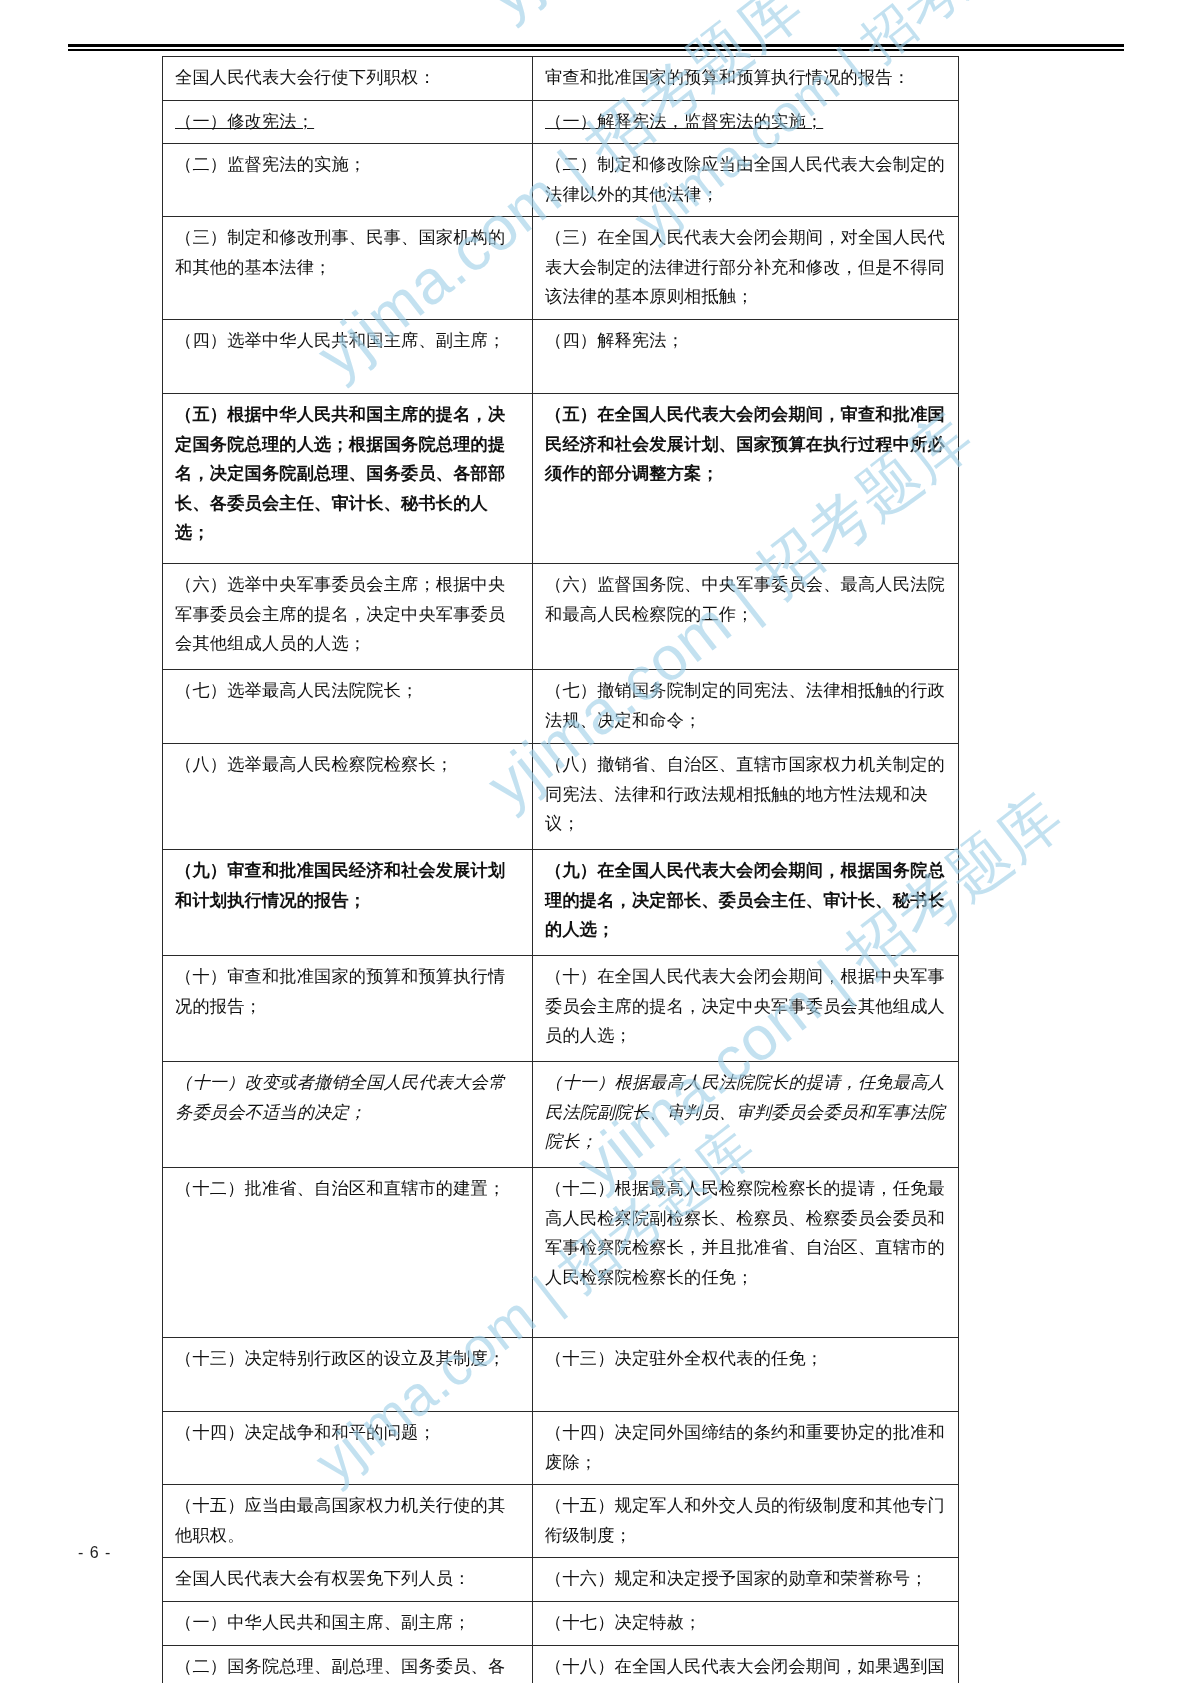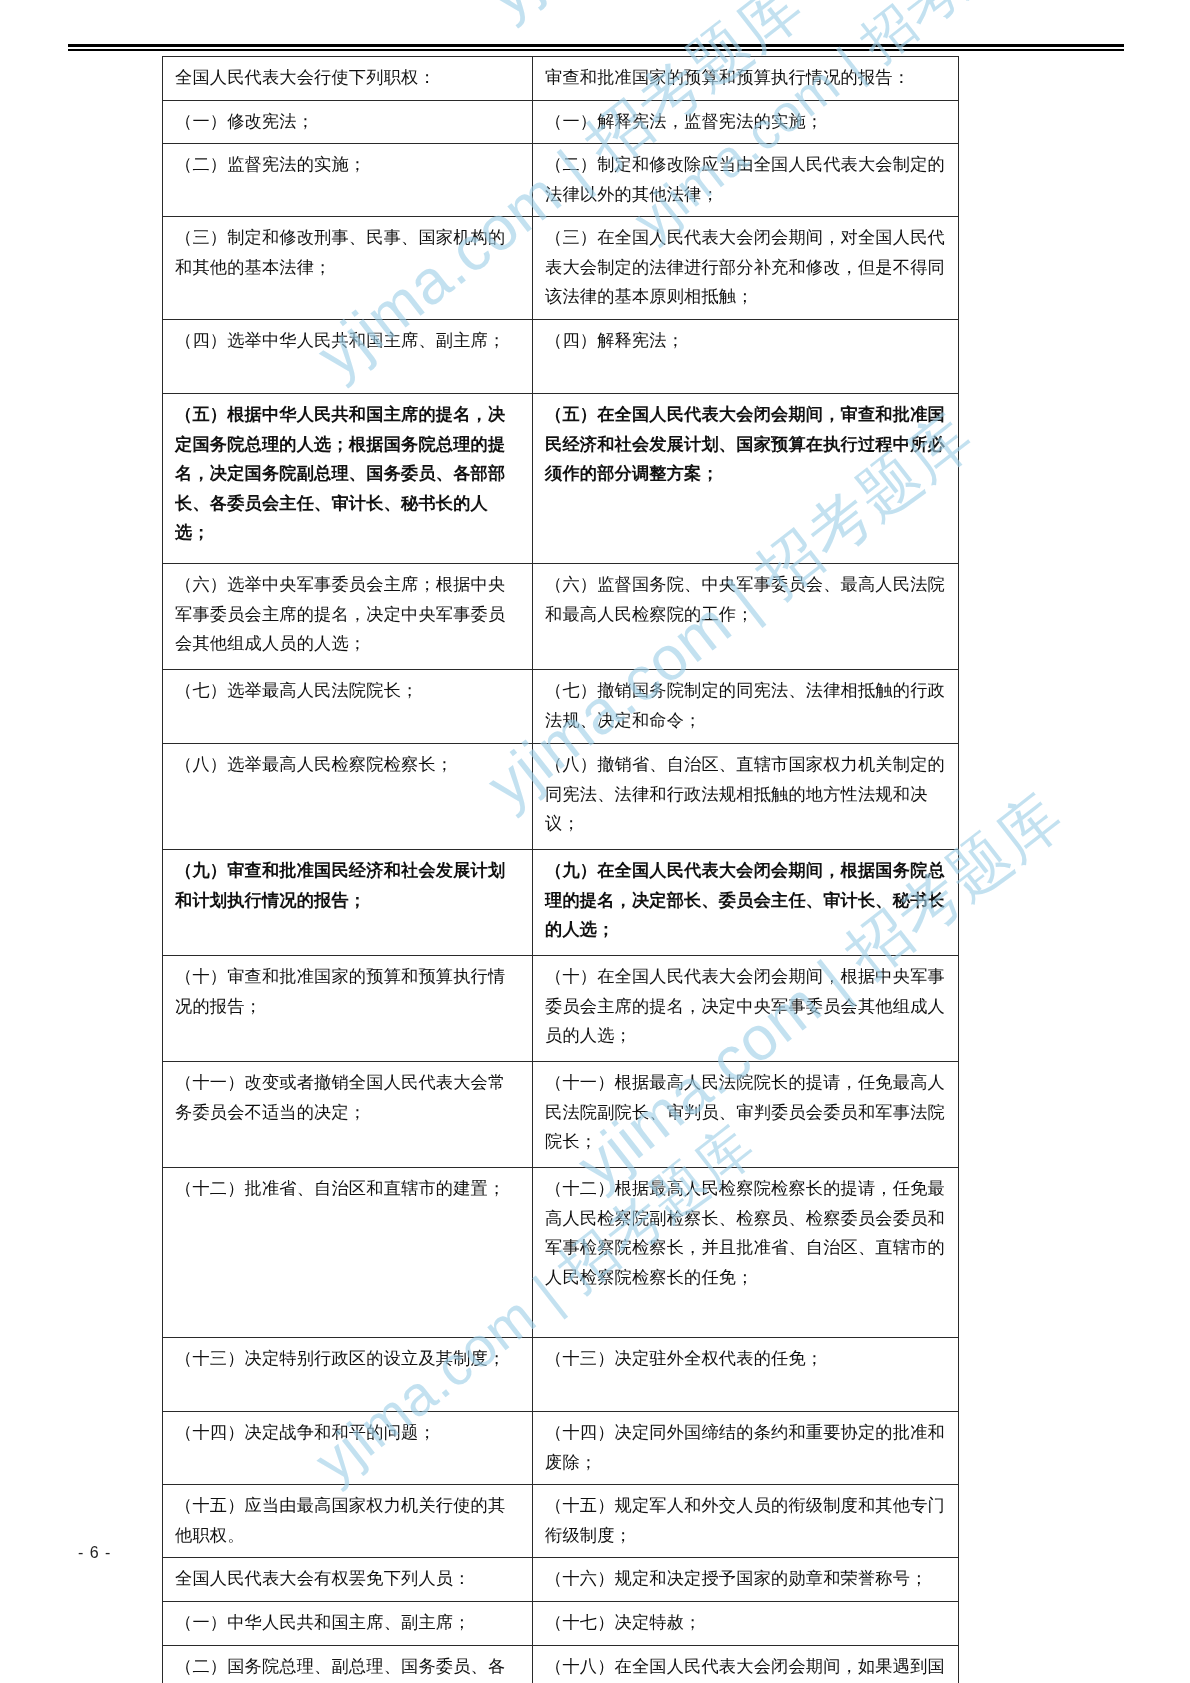--- a/index.html
+++ b/index.html
@@ -126,21 +126,21 @@
         </colgroup>
       <tbody id="tbody">
           <tr style="height: 40px;">
             <td>
               <span class="cell-text">全国人民代表大会行使下列职权：</span>
             </td>
             <td>
               <span class="cell-text">审查和批准国家的预算和预算执行情况的报告：</span>
             </td>
           </tr>
-          <tr style="height: 40px;">
+          <tr style="height: 40px; text-decoration: underline;">
             <td>
               <span class="cell-text">（一）修改宪法；</span>
             </td>
             <td>
               <span class="cell-text">（一）解释宪法，监督宪法的实施；</span>
             </td>
           </tr>
           <tr style="height: 40px;">
             <td>
               <span class="cell-text">（二）监督宪法的实施；</span>
@@ -206,21 +206,21 @@
             </td>
           </tr>
           <tr style="height: 106px; margin-left: 28px;">
             <td>
               <span class="cell-text">（十）审查和批准国家的预算和预算执行情况的报告；</span>
             </td>
             <td>
               <span class="cell-text">（十）在全国人民代表大会闭会期间，根据中央军事委员会主席的提名，决定中央军事委员会其他组成人员的人选；</span>
             </td>
           </tr>
-          <tr style="height: 106px;">
+          <tr style="height: 106px; font-style: italic;">
             <td>
               <span class="cell-text">（十一）改变或者撤销全国人民代表大会常务委员会不适当的决定；</span>
             </td>
             <td>
               <span class="cell-text">（十一）根据最高人民法院院长的提请，任免最高人民法院副院长、审判员、审判委员会委员和军事法院院长；</span>
             </td>
           </tr>
           <tr style="height: 170px; padding-left: 24px;">
             <td>
               <span class="cell-text">（十二）批准省、自治区和直辖市的建置；</span>

